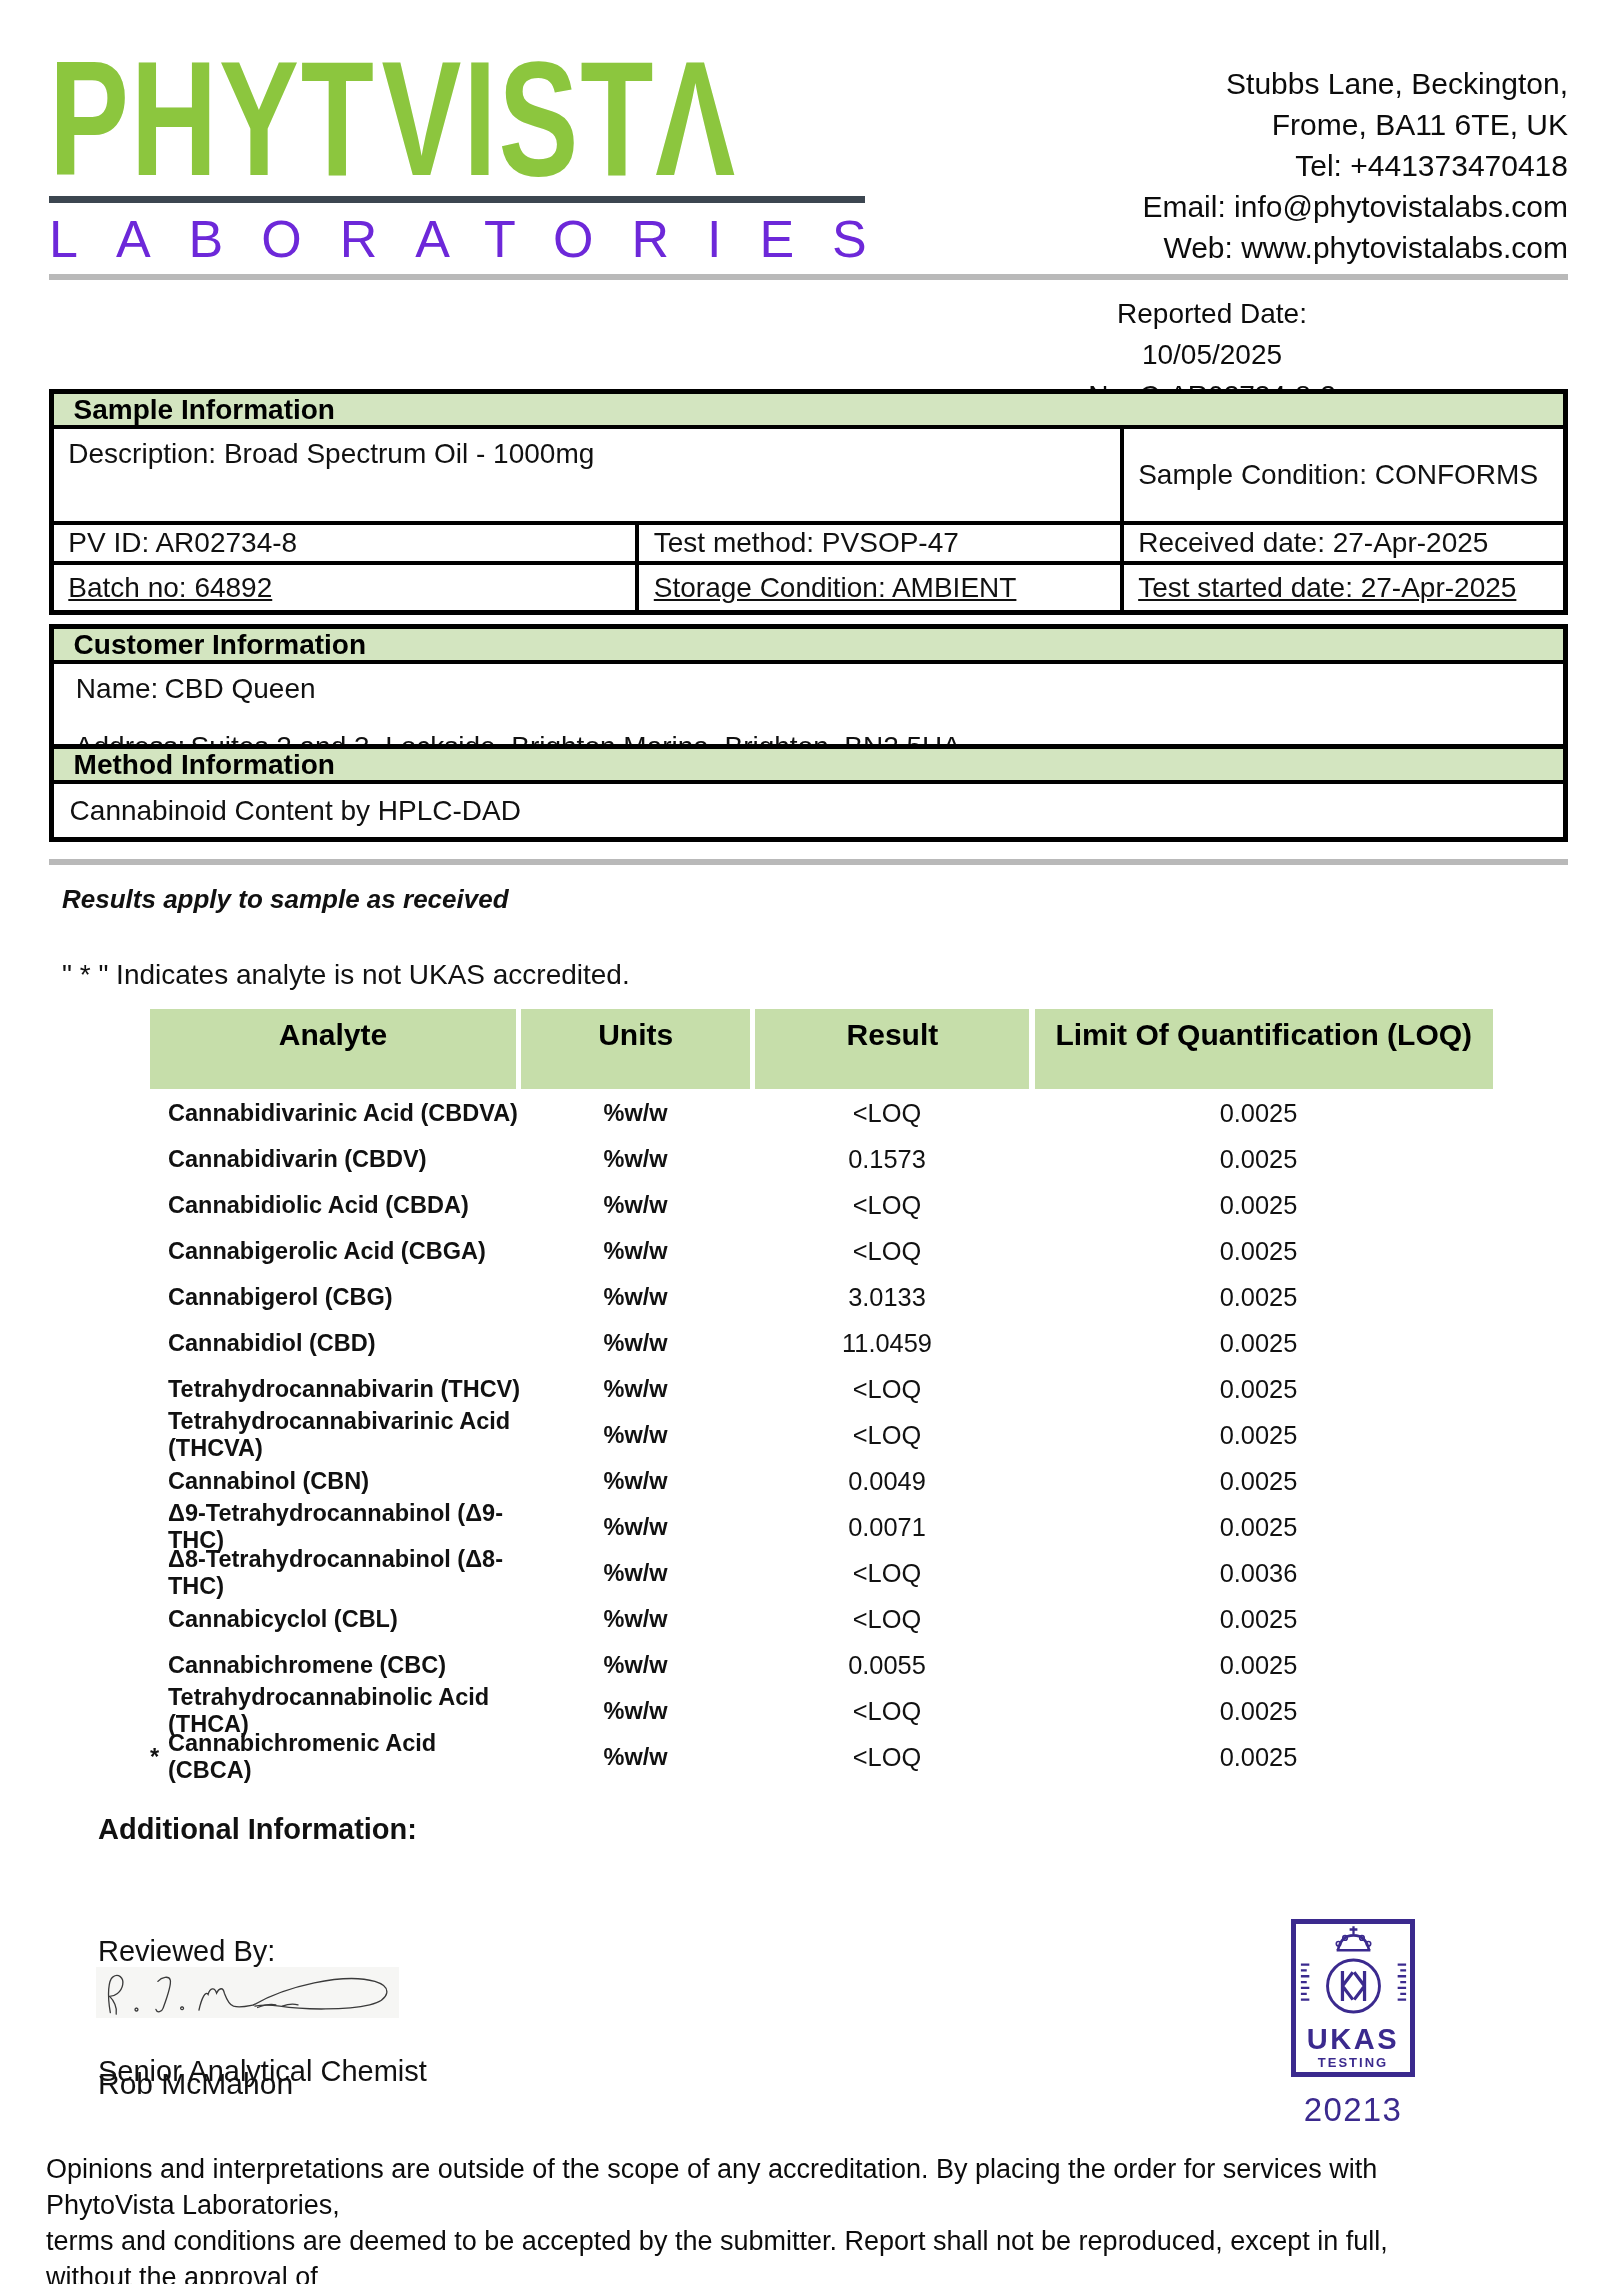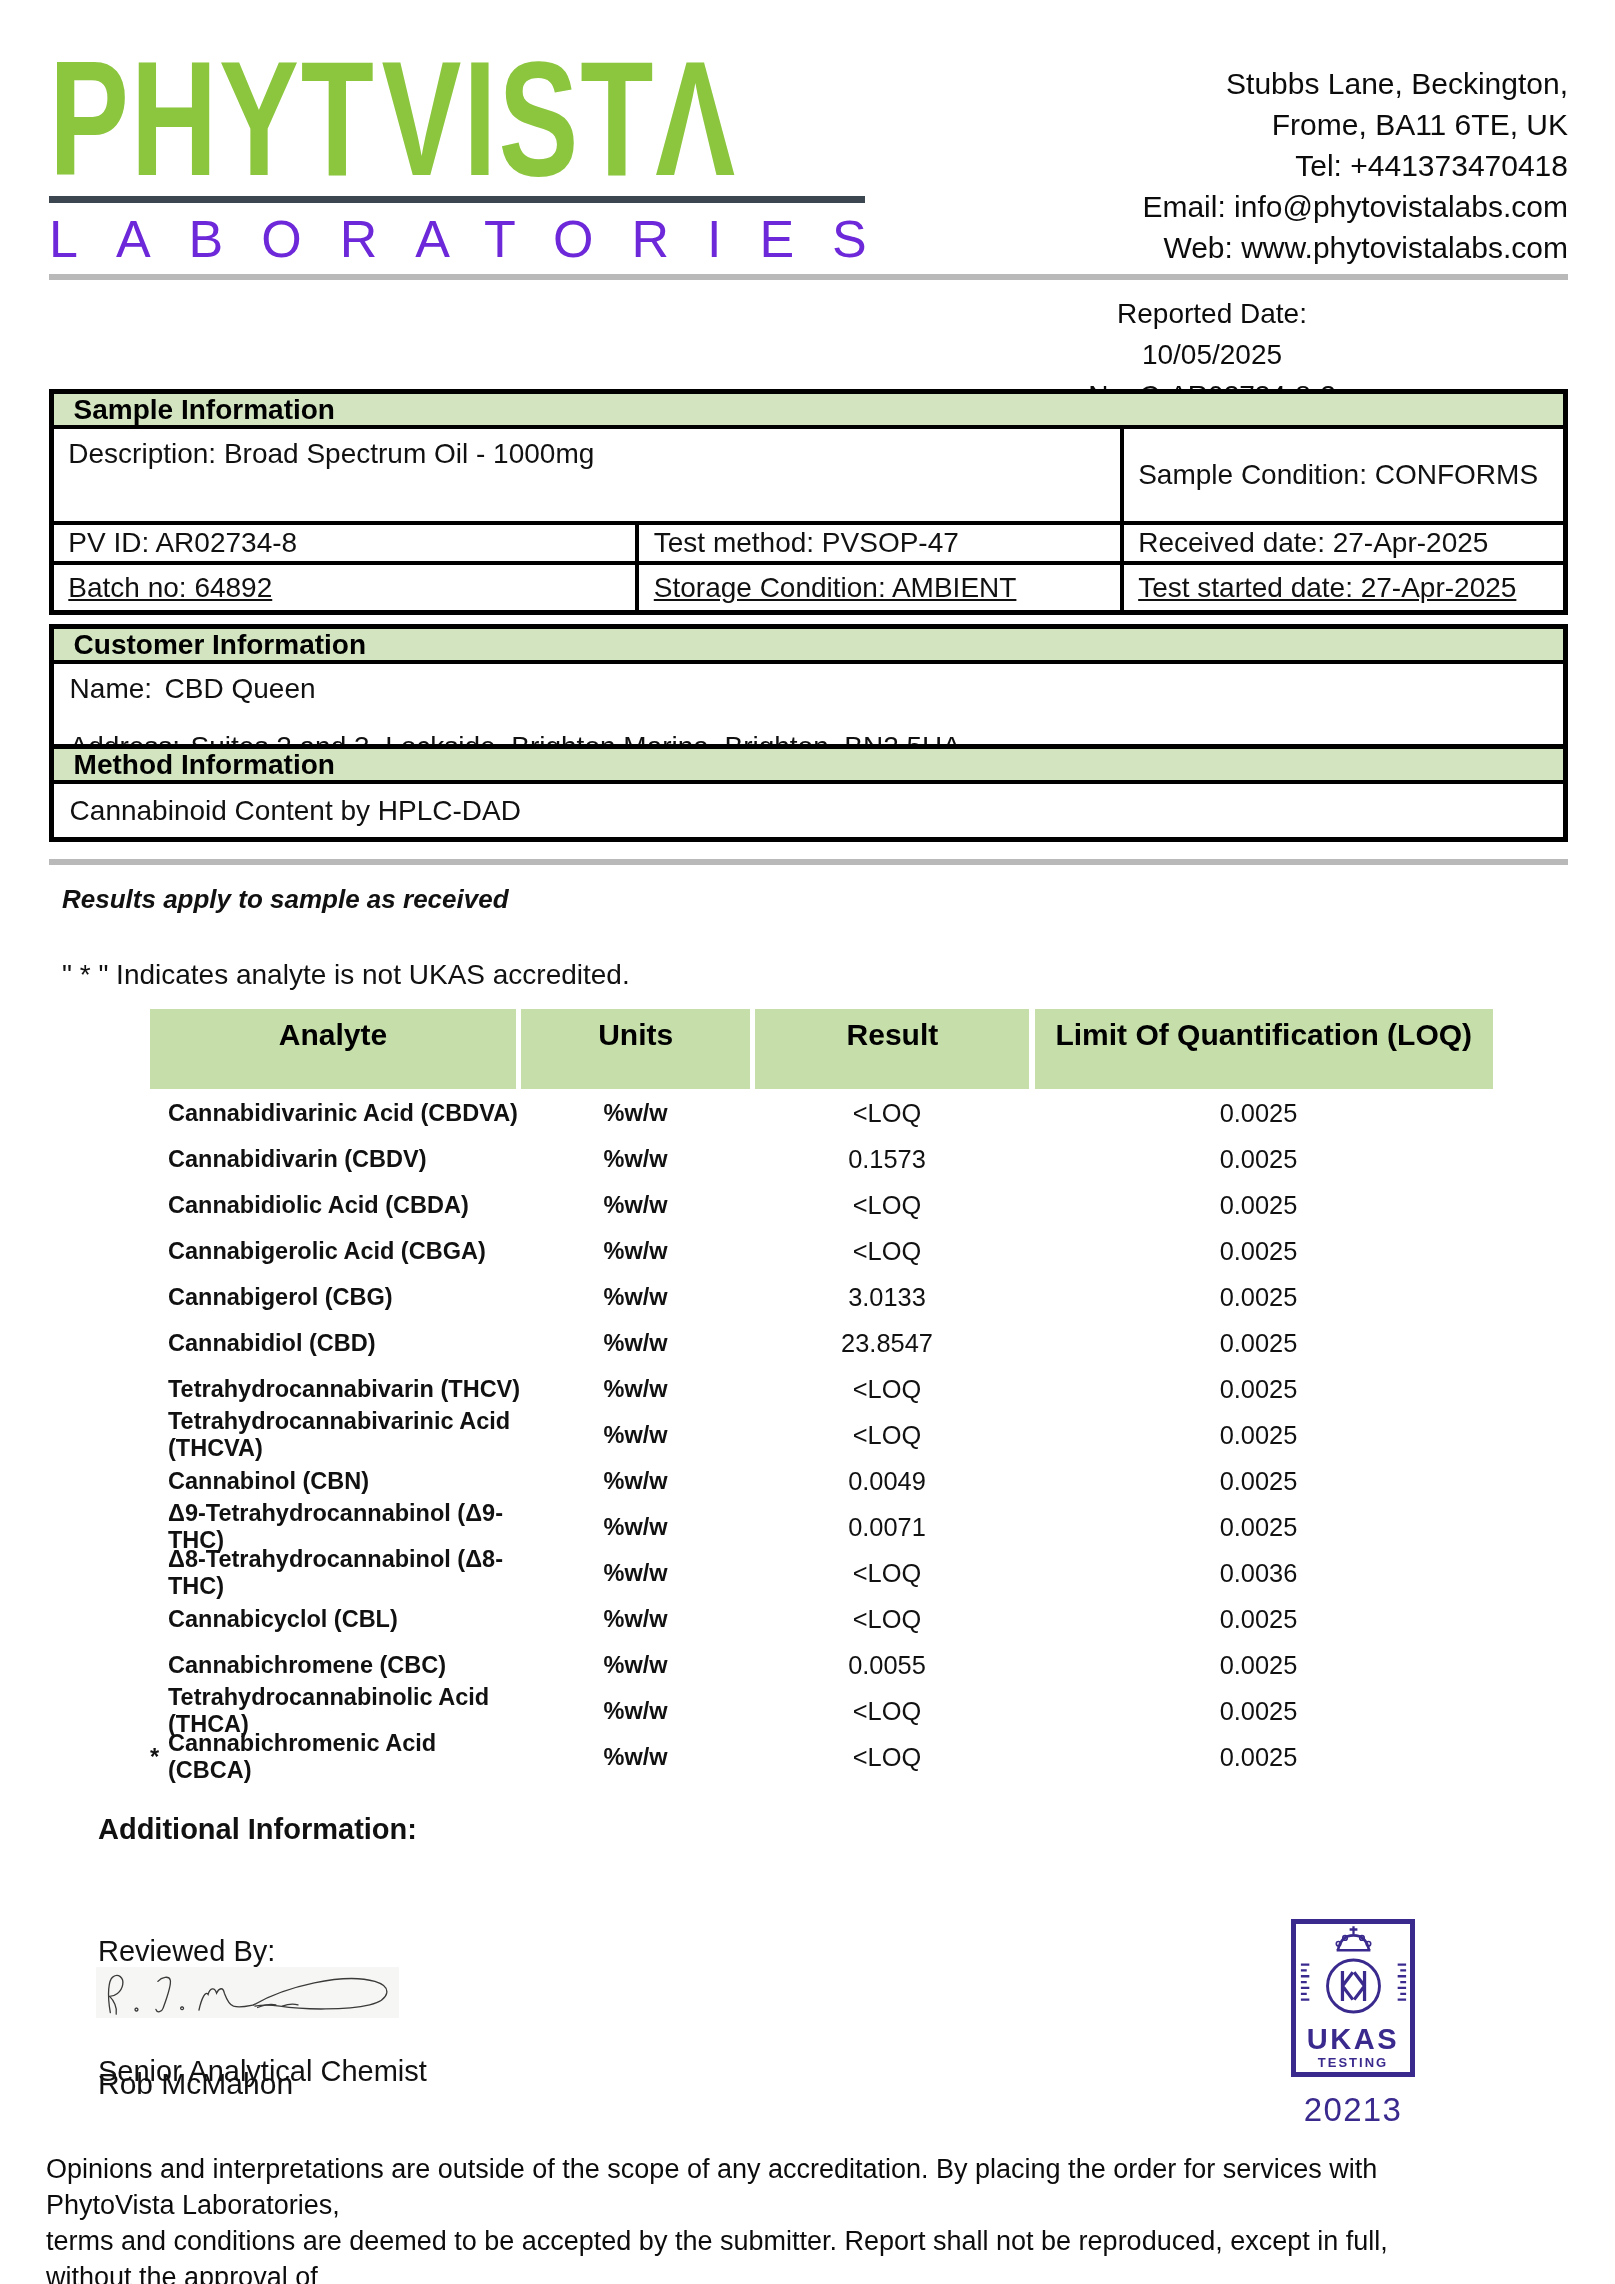--- a/index.html
+++ b/index.html
@@ -53,21 +53,21 @@
   .r-desc .c-desc{width:70.9%;padding-top:9px;}
   .r-desc .c-cond{flex:1;display:flex;align-items:center;}
   .r-mid{height:40px;border-top:4.6px solid #000;}
   .r-bot{height:49px;border-top:4.6px solid #000;text-decoration:underline;}
   .r-mid .cell,.r-bot .cell{display:flex;align-items:center;}
   .c1{width:38.8%;}
   .c2{width:32.1%;}
   .c3{flex:1;}
   .customer-box{top:624px;}
   .cust-body{height:87px;padding:9px 0 0 15.6px;box-sizing:border-box;font-size:28px;}
-  .cust-line{display:flex;}
+  .cust-line{display:flex;text-align:center;}
   .cust-line.addr{margin-top:26px;}
   .lbl-name{width:95px;}
   .lbl-addr{width:121px;}
   .method-box{top:744px;}
   .method-body{height:53px;display:flex;align-items:center;padding-left:15.6px;font-size:28px;}
   
   .note-italic{position:absolute;left:62px;top:884px;font-size:26px;font-weight:bold;font-style:italic;}
   .note-plain{position:absolute;left:62px;top:959px;font-size:28px;}
   
   .results{position:absolute;left:150px;top:1009px;width:1343px;}
@@ -224,21 +224,21 @@
         <span class="f-flag"></span>
         <span class="f-analyte">Cannabigerol (CBG)</span>
         <span class="f-units">%w/w</span>
         <span class="f-result">3.0133</span>
         <span class="f-loq">0.0025</span>
       </div>
       <div class="res-row">
         <span class="f-flag"></span>
         <span class="f-analyte">Cannabidiol (CBD)</span>
         <span class="f-units">%w/w</span>
-        <span class="f-result">23.8547</span>
+        <span class="f-result">11.0459</span>
         <span class="f-loq">0.0025</span>
       </div>
       <div class="res-row">
         <span class="f-flag"></span>
         <span class="f-analyte">Tetrahydrocannabivarin (THCV)</span>
         <span class="f-units">%w/w</span>
         <span class="f-result">&lt;LOQ</span>
         <span class="f-loq">0.0025</span>
       </div>
       <div class="res-row">

